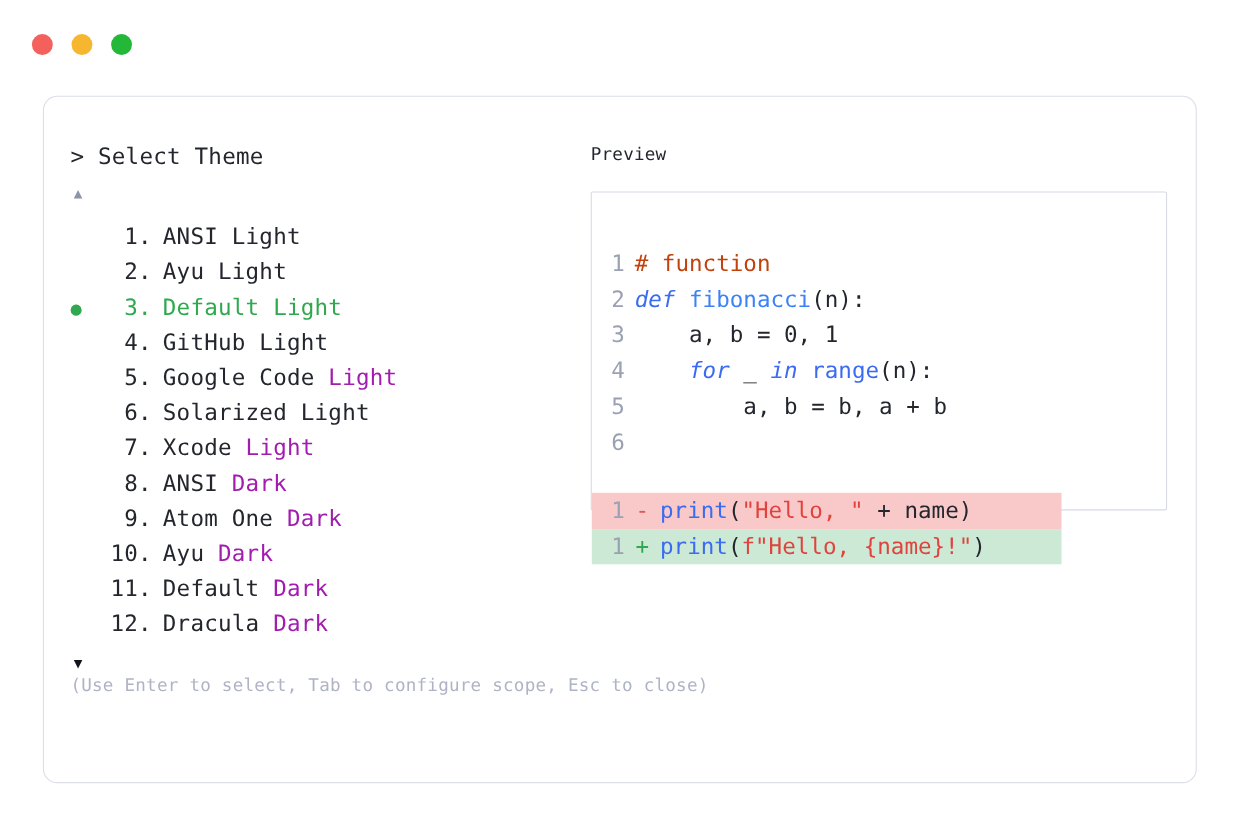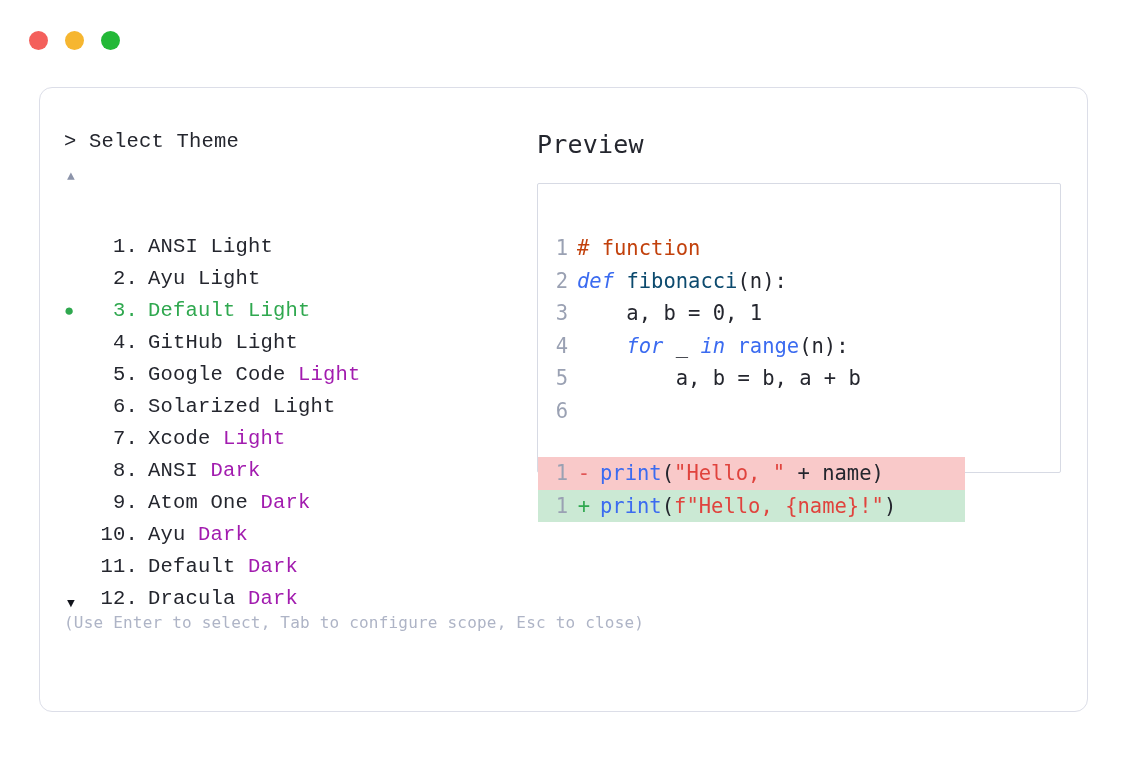--- a/index.html
+++ b/index.html
@@ -48,21 +48,20 @@
     position: absolute;
     left: 0; top: 0; right: 0; bottom: 0;
   }
 
   
   .left-pane {
     position: absolute;
     left: 24px;
     top: 44px;
     width: 470px;
-    font-family: Liberation Mono, monospace;
   }
 
   .prompt-row {
     font-size: 20.5px;
     color: #24262e;
     letter-spacing: 0.2px;
     white-space: pre;
     line-height: 1;
   }
 
@@ -103,21 +102,20 @@
   }
   .num-cell {
     width: 46px;
     flex: 0 0 46px;
     text-align: right;
     color: #24262e;
   }
   .name-cell {
     margin-left: 10px;
     color: #24262e;
-    margin-top: 32px;
   }
   .variant-muted { color: #a21caf; }
   .theme-item.selected .num-cell,
   .theme-item.selected .name-cell {
     color: #2fa84f;
   }
 
   
   .hint {
     position: absolute;
@@ -130,21 +128,21 @@
   }
 
   
   .right-pane {
     position: absolute;
     left: 497px;
     top: 44px;
     width: 527px;
   }
   .preview-label {
-    font-size: 25px;
+    font-size: 16px;
     color: #24262e;
     letter-spacing: 0.2px;
     line-height: 1;
   }
   .preview-box {
     margin-top: 26px;
     width: 524px;
     height: 290px;
     box-sizing: border-box;
     border: 1.5px solid #d7dae4;
@@ -199,21 +197,21 @@
     text-align: center;
     margin-left: 9px;
   }
   .sign-del { color: #e05555; }
   .sign-add { color: #2fa84f; }
   .diff-code { margin-left: 9px; }
 
   
   .tok-comment { color: #c2410c; }
   .tok-keyword { color: #3b6bf0; font-style: italic; }
-  .tok-func    { color: #0c4a6e; text-align: center; }
+  .tok-func    { color: #3b82f6; text-align: center; }
   .tok-string  { color: #e0433d; }
   .tok-plain   { color: #24262e; }
   .tok-builtin { color: #3b6bf0; }
 </style>
 </head>
 <body>
 
 <div class="window-dots">
   <div class="dot dot-close"></div>
   <div class="dot dot-min"></div>

